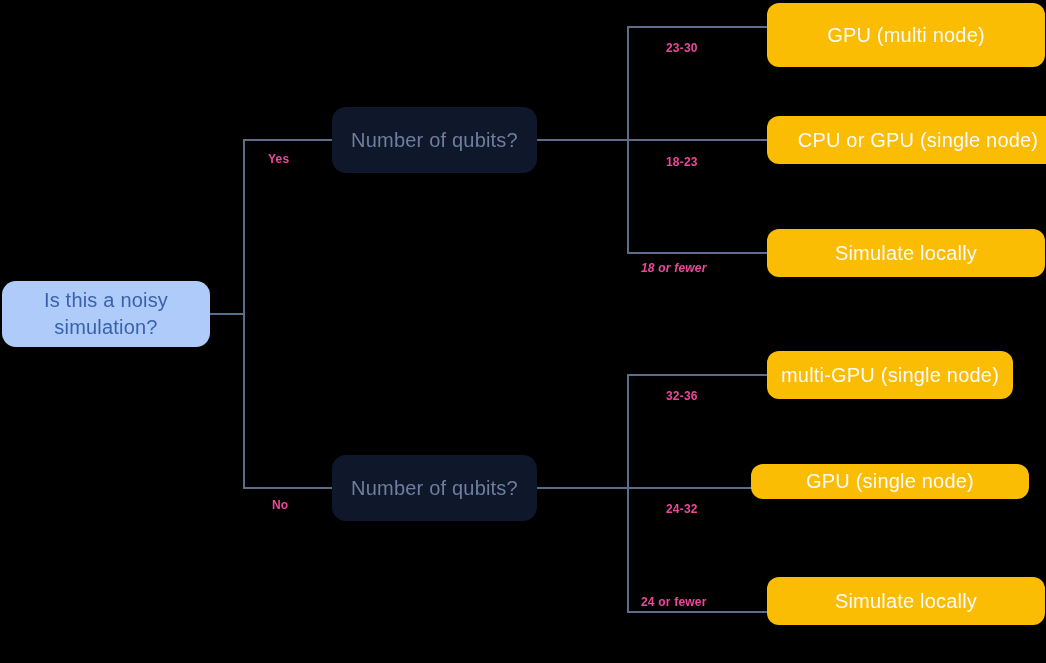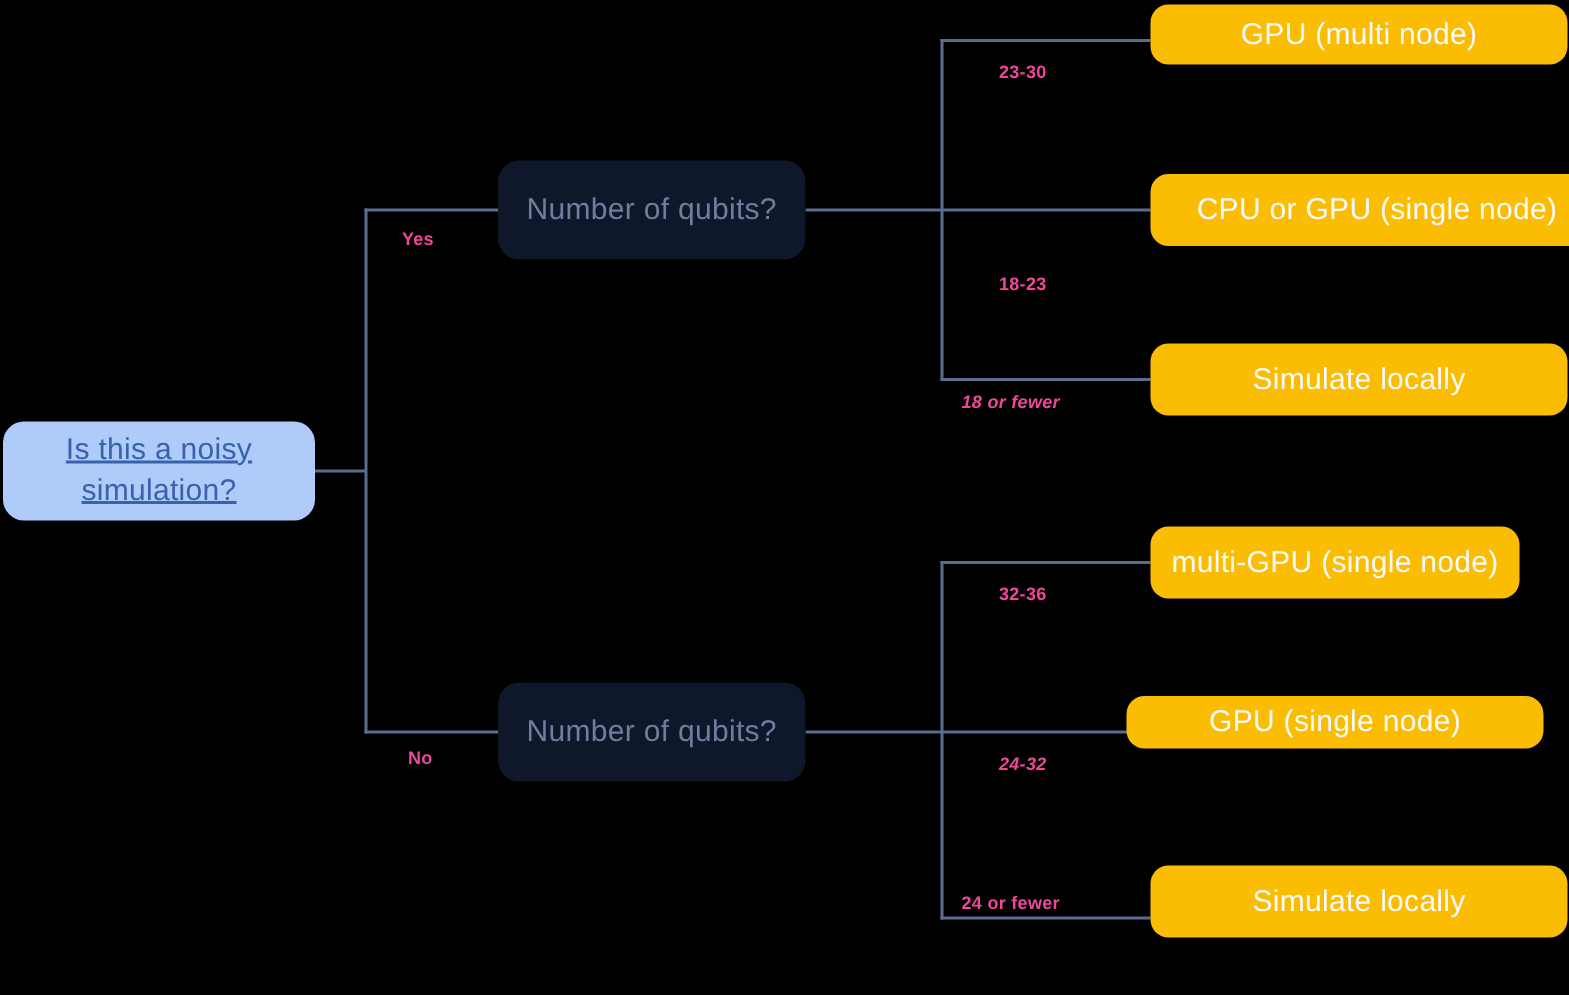--- a/index.html
+++ b/index.html
@@ -31,21 +31,20 @@
     letter-spacing: 0.2px;
   }
   .root-node {
     background: #aecbfa;
     border-radius: 14px;
     color: #3a62ab;
     font-size: 20px;
     line-height: 1.35;
     letter-spacing: 0.2px;
     padding: 0 18px;
-    text-decoration: underline;
   }
   .r-node {
     background: #fbbc04;
     border-radius: 12px;
     color: #fafafa;
     font-size: 20px;
     letter-spacing: 0.2px;
   }
   .edge-label {
     position: absolute;
@@ -80,28 +79,28 @@
 
   <div class="node root-node" style="left:2px; top:281px; width:208px; height:66px;">Is this a noisy simulation?</div>
 
   <div class="edge-label" style="left:268px; top:152px;">Yes</div>
   <div class="edge-label" style="left:272px; top:498px;">No</div>
 
   <div class="node q-node" style="left:332px; top:107px; width:205px; height:66px;">Number of qubits?</div>
   <div class="node q-node" style="left:332px; top:455px; width:205px; height:66px;">Number of qubits?</div>
 
   <div class="edge-label" style="left:666px; top:41px;">23-30</div>
-  <div class="edge-label" style="left:666px; top:155px;margin-top:27px;">18-23</div>
+  <div class="edge-label" style="left:666px; top:155px;">18-23</div>
   <div class="edge-label" style="left:641px; top:261px;font-style:italic;">18 or fewer</div>
 
   <div class="edge-label" style="left:666px; top:389px;text-align:right;">32-36</div>
-  <div class="edge-label" style="left:666px; top:502px;font-style:italic;">24-32</div>
+  <div class="edge-label" style="left:666px; top:502px;">24-32</div>
   <div class="edge-label" style="left:641px; top:595px;">24 or fewer</div>
 
-  <div class="node r-node" style="left:767px; top:3px;   width:278px; height:40px;">GPU (multi node)</div>
+  <div class="node r-node" style="left:767px; top:3px;   width:278px; height:64px;">GPU (multi node)</div>
   <div class="node r-node" style="left:767px; top:116px; width:302px; height:48px;">CPU or GPU (single node)</div>
   <div class="node r-node" style="left:767px; top:229px; width:278px; height:48px;">Simulate locally</div>
 
   <div class="node r-node" style="left:767px; top:351px; width:246px; height:48px;">multi-GPU (single node)</div>
   <div class="node r-node" style="left:741px; top:464px; width:278px; height:35px;margin-left:10px;">GPU (single node)</div>
   <div class="node r-node" style="left:767px; top:577px; width:278px; height:48px;">Simulate locally</div>
 
 </div>
 
 </body></html>

